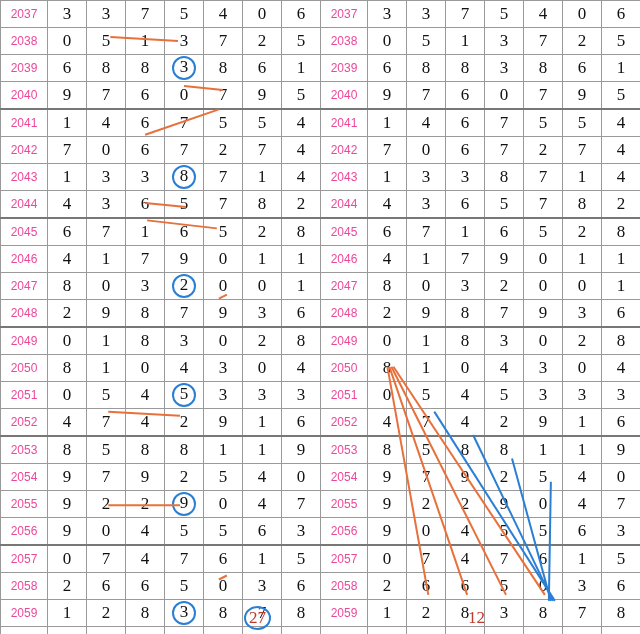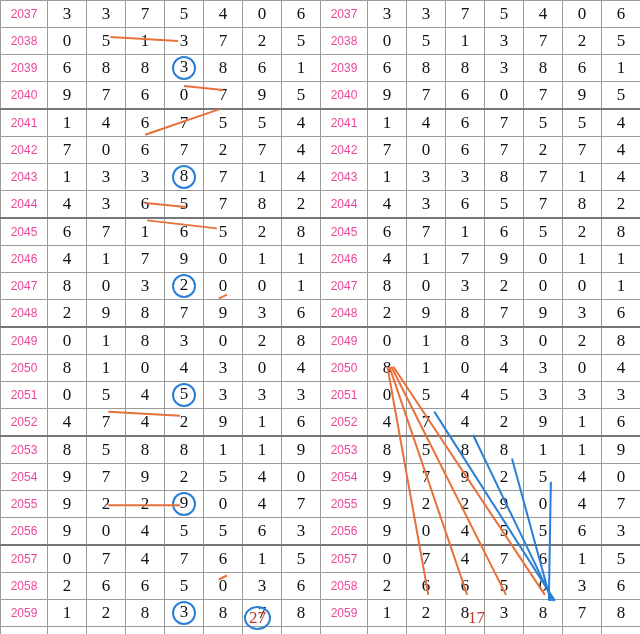--- a/index.html
+++ b/index.html
@@ -588,16 +588,16 @@
     <svg class="overlay" id="right-overlay" viewBox="0 0 320 634">
         <line x1="67.42857142857143" y1="366.81481481481484" x2="108.28571428571429" y2="594.8888888888889" stroke="#e8703a" stroke-width="2"></line>
         <line x1="69.42857142857143" y1="366.81481481481484" x2="147.14285714285714" y2="594.8888888888889" stroke="#e8703a" stroke-width="2"></line>
         <line x1="71.42857142857143" y1="366.81481481481484" x2="185.99999999999997" y2="594.8888888888889" stroke="#e8703a" stroke-width="2"></line>
         <line x1="73.42857142857143" y1="366.81481481481484" x2="224.85714285714283" y2="594.8888888888889" stroke="#e8703a" stroke-width="2"></line>
         <line x1="114.28571428571429" y1="411.6296296296296" x2="234.85714285714283" y2="600.8888888888889" stroke="#2a7fd4" stroke-width="2"></line>
         <line x1="153.14285714285714" y1="435.03703703703707" x2="232.85714285714283" y2="600.8888888888889" stroke="#2a7fd4" stroke-width="2"></line>
         <line x1="191.99999999999997" y1="458.44444444444446" x2="230.85714285714283" y2="600.8888888888889" stroke="#2a7fd4" stroke-width="2"></line>
         <line x1="230.85714285714283" y1="481.85185185185185" x2="228.85714285714283" y2="600.8888888888889" stroke="#2a7fd4" stroke-width="2"></line>
       </svg>
-    <div class="sum" id="right-sum" style="left:100px; top:608px; color:#c0392b;">17</div>
+    <div class="sum" id="right-sum" style="left:100px; top:608px; color:#c0392b;">12</div>
   </div>
 
 </div>
 
 </body></html>

